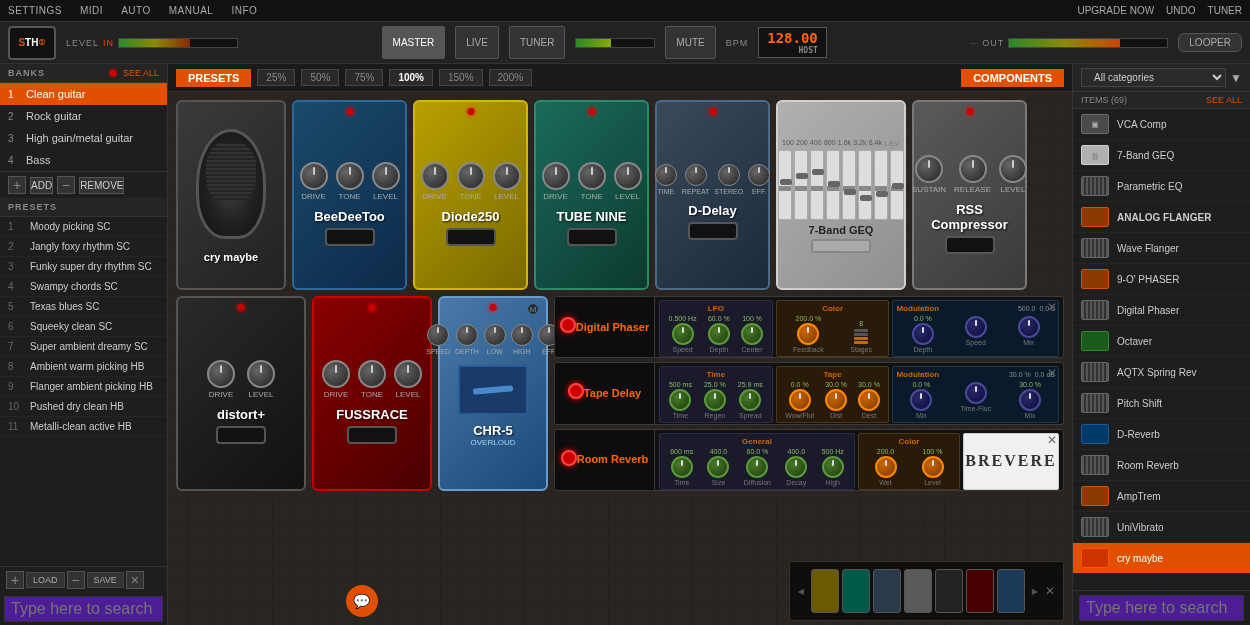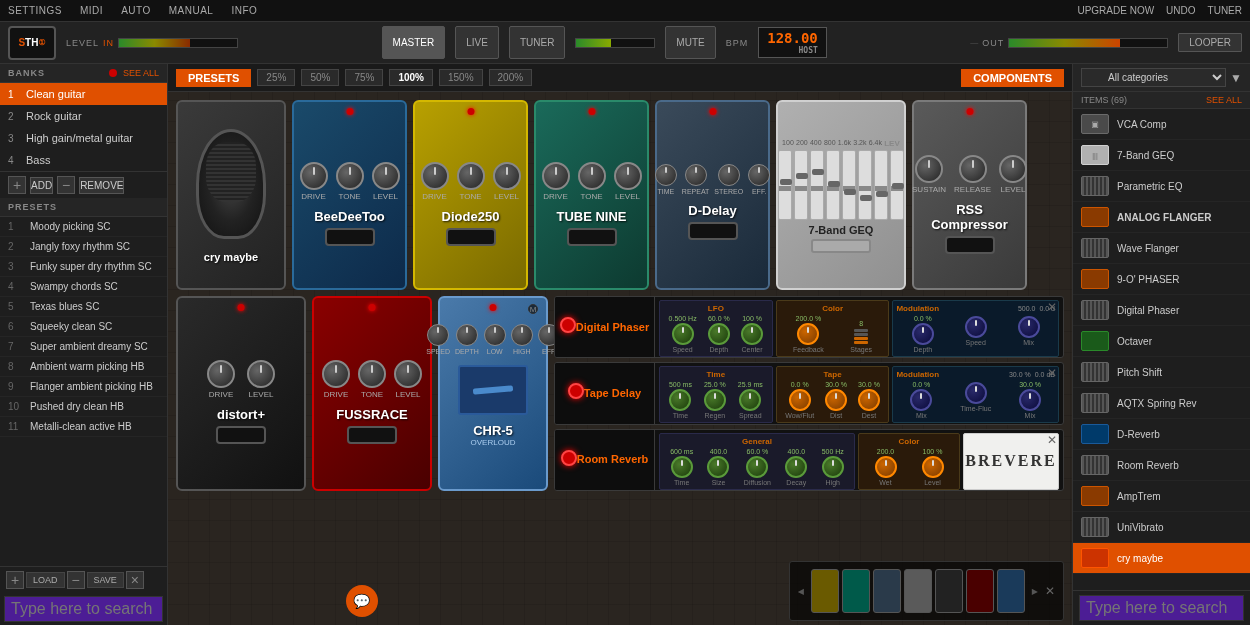--- a/index.html
+++ b/index.html
@@ -108,21 +108,21 @@
       background: linear-gradient(to right, #2a8a2a, #8a8a00, #cc4400);
       width: 70%;
     }
     .looper-btn {
       background: #333;
       border: 1px solid #555;
       color: #aaa;
       padding: 3px 10px;
       font-size: 10px;
       cursor: pointer;
-      border-radius: 1px;
+      border-radius: 6px;
     }
 
     
     #main-layout {
       display: flex;
       height: calc(625px - 64px);
     }
 
     
     #left-sidebar {
@@ -610,21 +610,21 @@
       align-items: center;
       padding: 4px 8px;
       background: #252525;
       border-bottom: 1px solid #333;
     }
 
     .category-select {
       background: #2a2a2a;
       border: 1px solid #444;
       color: #ccc;
-      padding: 2px 22px;
+      padding: 2px 8px;
       font-size: 10px;
       flex: 1;
       outline: none;
       cursor: pointer;
     }
 
     .right-items-header {
       display: flex;
       justify-content: space-between;
       align-items: center;
@@ -1474,26 +1474,26 @@
         <span class="component-name">Digital Phaser</span>
       </div>
 
       <div class="component-item">
         <div class="component-icon green"></div>
         <span class="component-name">Octaver</span>
       </div>
 
       <div class="component-item">
         <div class="component-icon stripe"></div>
-        <span class="component-name">Pitch Shift</span>
+        <span class="component-name">AQTX Spring Rev</span>
       </div>
 
       <div class="component-item">
         <div class="component-icon stripe"></div>
-        <span class="component-name">AQTX Spring Rev</span>
+        <span class="component-name">Pitch Shift</span>
       </div>
 
       <div class="component-item">
         <div class="component-icon blue"></div>
         <span class="component-name">D-Reverb</span>
       </div>
 
       <div class="component-item">
         <div class="component-icon stripe"></div>
         <span class="component-name">Room Reverb</span>

